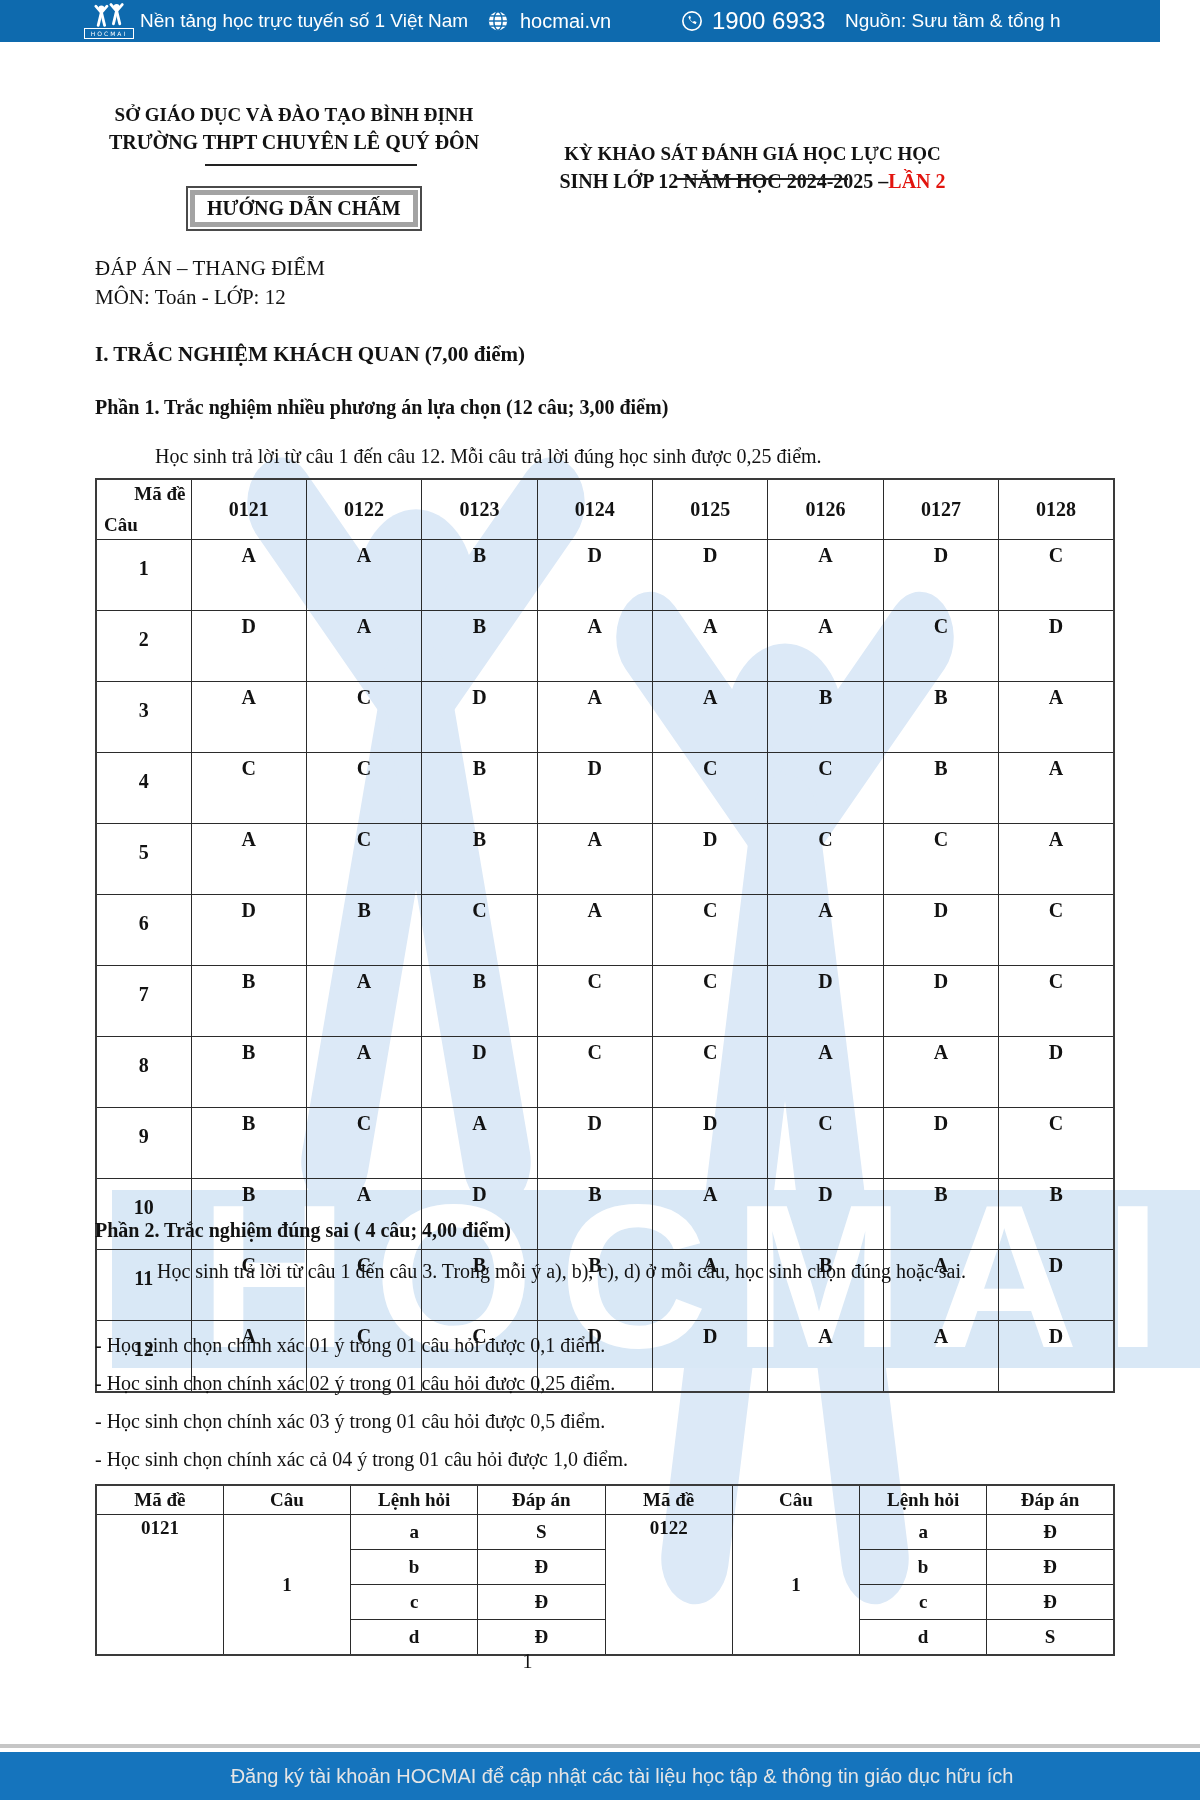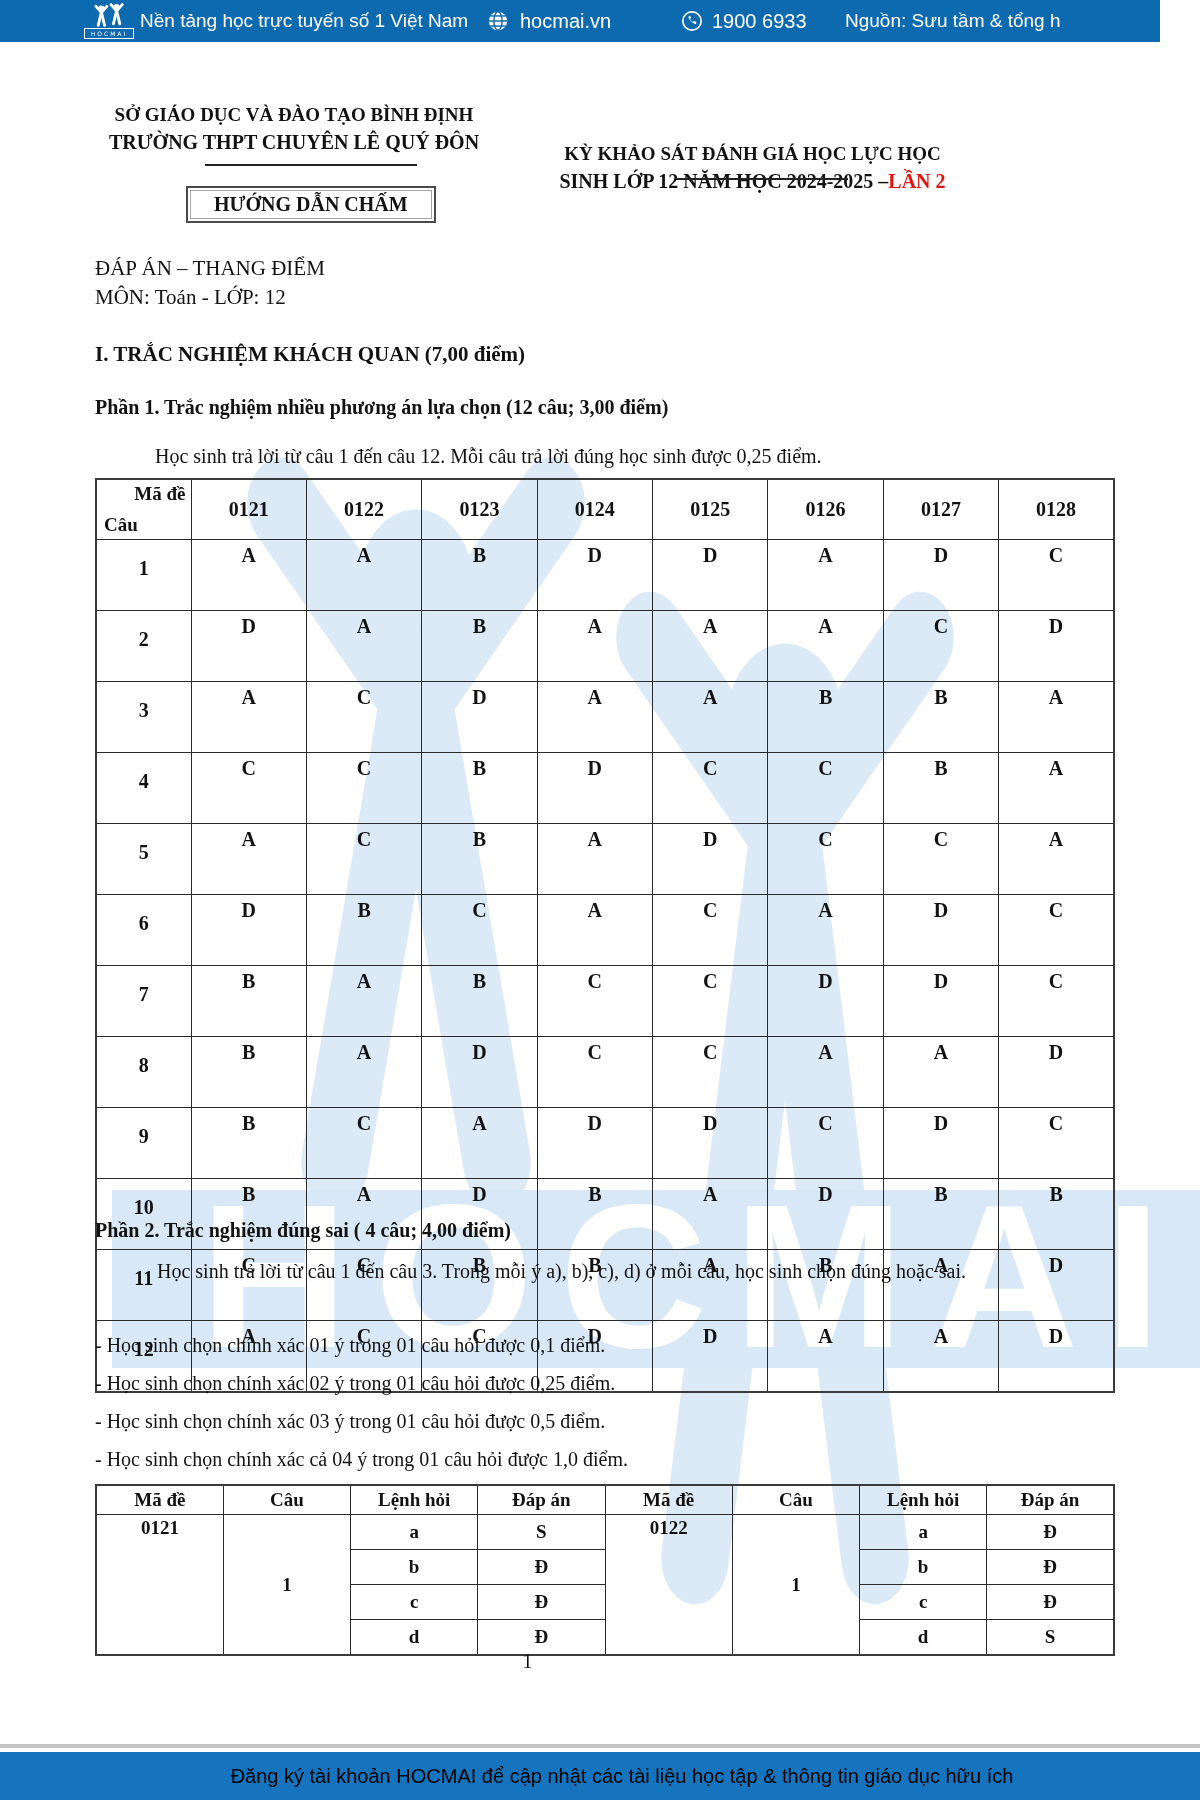--- a/index.html
+++ b/index.html
@@ -10,21 +10,21 @@
   .topbar{position:absolute;left:0;top:0;width:1160px;height:42px;background:#0e6aae;z-index:3;}
   .tb{position:absolute;color:#fff;font-family:"Liberation Sans","DejaVu Sans",sans-serif;white-space:nowrap;}
   .tb-logo{left:84px;top:3px;width:50px;text-align:center;}
   .tb-logo svg{display:block;margin:0 auto;}
   .tb-logo .logobox{border:1px solid #fff;font-size:6px;letter-spacing:2px;line-height:9px;margin-top:1px;
                     font-family:"DejaVu Sans",sans-serif;color:#fff;}
   .tb-tagline{left:140px;top:0;line-height:42px;font-size:19px;}
   .tb-globe{left:487px;top:10px;}
   .tb-site{left:520px;top:0;line-height:42px;font-size:20px;}
   .tb-phoneicon{left:681px;top:10px;}
-  .tb-phone{left:712px;top:0;line-height:42px;font-size:20px;text-align:right;}
+  .tb-phone{left:712px;top:0;line-height:42px;font-size:24px;text-align:right;}
   .tb-source{left:845px;top:0;line-height:42px;font-size:19px;}
 
   
   .wm-figures{position:absolute;left:155px;top:430px;z-index:0;}
   .wm-band{position:absolute;left:112px;top:1190px;width:1088px;height:178px;background:#d9e8f6;
            z-index:0;overflow:hidden;}
   .wm-band .wm-text{font-family:"Liberation Sans","DejaVu Sans",sans-serif;font-weight:bold;
            font-size:205px;line-height:172px;letter-spacing:26px;color:#ffffff;padding-left:88px;white-space:nowrap;}
 
   
@@ -34,21 +34,21 @@
   .hdr-left .l2{font-size:20px;margin-top:5px;}
   .hdr-right{left:515px;top:104px;width:475px;text-align:center;font-weight:bold;}
   .hdr-right .l1{font-size:19px;margin-top:39px;}
   .hdr-right .l2{font-size:20px;margin-top:5px;}
   .red{color:#e2140e;}
   .rule{background:#222;height:2px;}
   .rule-left{left:205px;top:164px;width:212px;}
   .rule-right{left:676px;top:178px;width:172px;}
 
   .stamp{left:186px;top:186px;border:2px solid #4a4a4a;padding:2px;background:transparent;}
-  .stamp-inner{border:1px solid #a3a3a3;padding:2px 23px;font-weight:bold;font-size:20px;}
+  .stamp-inner{border:5px solid #a3a3a3;padding:2px 12px;font-weight:bold;font-size:20px;}
 
   .subtitle{left:95px;top:256px;width:865px;text-align:left;font-weight:normal;font-size:21px;}
   .subtitle .s2{margin-top:4px;}
 
   .sec1-title{left:95px;top:342px;font-weight:bold;font-size:21px;}
   .part1-h{left:95px;top:396px;font-weight:bold;font-size:20px;}
   .part1-note{left:155px;top:431px;font-size:20px;margin-top:14px;}
 
   
   .t1{left:95px;top:478px;width:1020px;}
@@ -76,21 +76,21 @@
   .t2 th,.t2 td{border:1px solid #2b2b2b;text-align:center;font-weight:bold;background:transparent;}
   .t2 th{height:26px;font-size:19px;vertical-align:middle;}
   .t2 td{height:32px;font-size:19px;vertical-align:middle;}
   .t2 td.tf-code{vertical-align:top;padding-top:2px;}
 
   .pagenum{left:95px;top:1650px;width:865px;text-align:center;font-size:20px;}
 
   
   .foot-rule{position:absolute;left:0;top:1744px;width:1200px;height:4px;background:#c6c6c6;z-index:3;}
   .footbar{position:absolute;left:0;top:1752px;width:1200px;height:48px;background:#1574bd;z-index:3;}
-  .footbar .ft{display:block;text-align:center;line-height:48px;color:#000000;font-size:20px;
+  .footbar .ft{display:block;text-align:center;line-height:48px;color:#e5e5e5;font-size:20px;
                font-family:"Liberation Sans","DejaVu Sans",sans-serif;padding-left:44px;}
 </style>
 </head>
 <body>
 
 <div class="page">
 
   <div class="topbar">
     <div class="tb tb-logo">
       <span>

